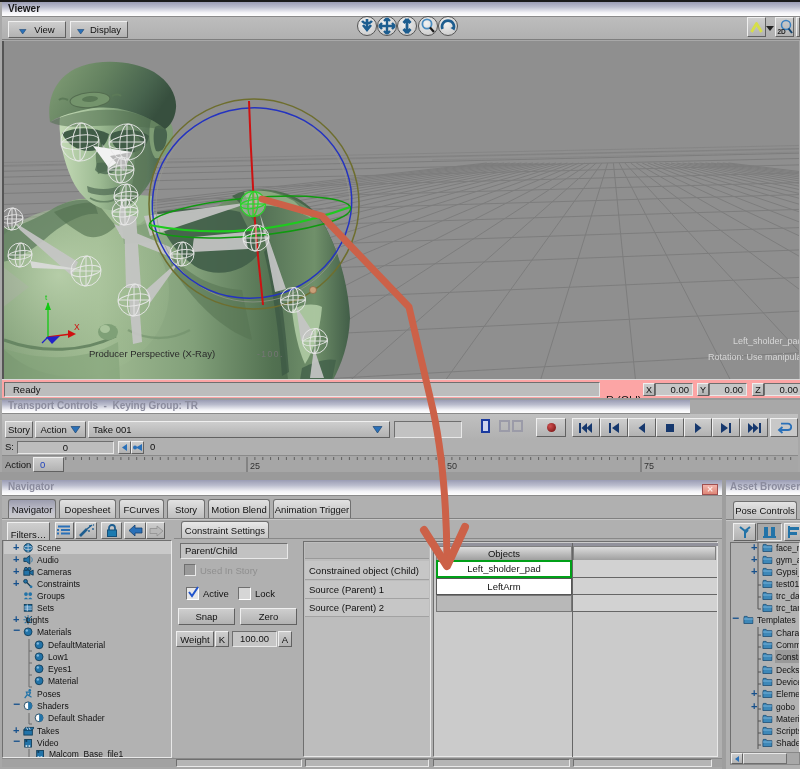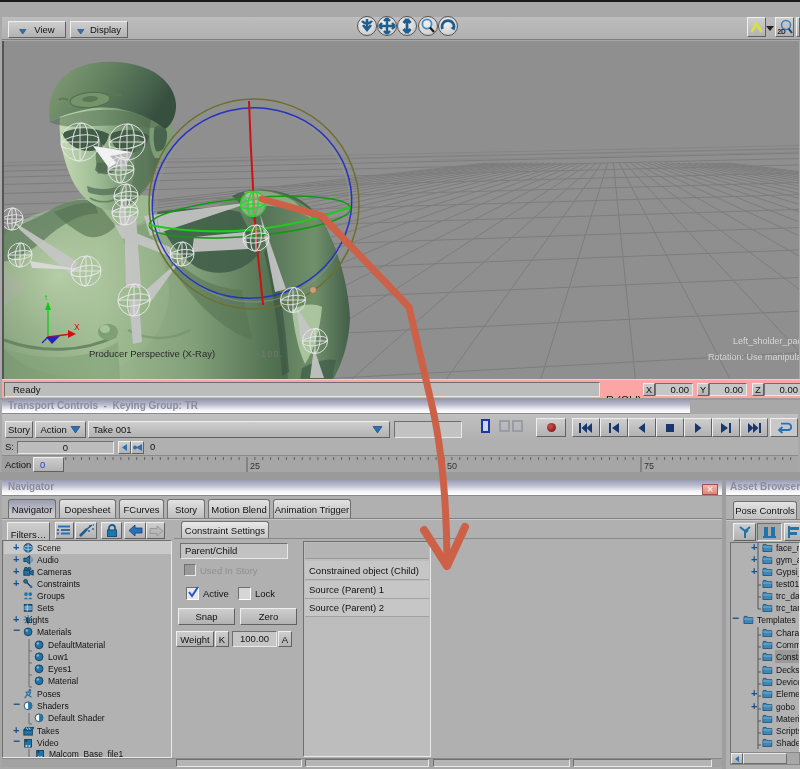--- a/index.html
+++ b/index.html
@@ -9,20 +9,23 @@
 .raised{background:#b6b6b6;border:1px solid;border-color:#e8e8e8 #6f6f6f #6f6f6f #e8e8e8;}
 .sunken{border:1px solid;border-color:#6f6f6f #e8e8e8 #e8e8e8 #6f6f6f;}
 .btn{white-space:nowrap;background:linear-gradient(#cecece,#b2b2b2);border:1px solid;border-color:#efefef #616161 #616161 #efefef;display:flex;align-items:center;justify-content:center;font-size:9.5px;}
 .tab{background:linear-gradient(#e2e2e2,#bcbcbc);border:1px solid #707070;border-bottom:none;border-radius:3px 3px 0 0;display:flex;align-items:center;justify-content:center;font-size:9.5px;white-space:nowrap;overflow:hidden;}
 .tab.active{background:linear-gradient(#9b9cae,#c2c2cc 60%,#cccccc);}
 .treerow{position:absolute;height:12px;line-height:12px;font-size:8.5px;white-space:nowrap;}
 </style></head><body>
 <div id="page">
 
 <div class="abs" style="left:0;top:0;width:800px;height:2px;background:#1a1a1a;"></div>
+<div class="abs titlebar" style="left:2px;top:2px;width:798px;height:15px;">
+  <div class="abs titletext" style="left:6px;top:1px;color:#161616;">Viewer</div>
+</div>
 <div class="abs" style="left:2px;top:17px;width:798px;height:23px;background:linear-gradient(#bdbdbd,#b0b0b0);border-bottom:1px solid #7e7e7e;"></div>
 <div class="abs btn" style="left:8px;top:21px;width:58px;height:17px;">
   <svg width="8" height="7" style="margin-right:7px;margin-top:4px;">
         <path d="M0.5 1.5 L7 1.5 L3.7 6 Z" fill="#2a70b8" stroke="#123a66" stroke-width="0.5"></path>
       </svg>View
 </div>
 <div class="abs btn" style="left:70px;top:21px;width:58px;height:17px;">
   <svg width="8" height="7" style="margin-right:5px;margin-top:4px;">
         <path d="M0.5 1.5 L7 1.5 L3.7 6 Z" fill="#2a70b8" stroke="#123a66" stroke-width="0.5"></path>
       </svg>Display
@@ -840,20 +843,32 @@
   <div class="abs sunken" style="left:58px;top:92px;width:45px;height:16px;background:#c6c6c6;text-align:center;line-height:14px;">100.00</div>
   <div class="abs btn" style="left:104px;top:92px;width:14px;height:16px;">A</div>
 
   <div class="abs sunken" style="left:129px;top:2px;width:128px;height:216px;background:#bdbdbd;">
     <div class="abs" style="left:1px;top:1px;width:124px;height:16px;background:#b4b4b4;border-bottom:1px solid #999;"></div>
     <div class="abs" style="left:1px;top:19px;width:124px;height:19px;background:#c6c6c6;border-bottom:1px solid #a2a2a2;line-height:19px;padding-left:4px;white-space:nowrap;">Constrained object (Child)</div>
     <div class="abs" style="left:1px;top:39px;width:124px;height:18px;background:#c6c6c6;border-bottom:1px solid #a2a2a2;line-height:18px;padding-left:4px;">Source (Parent) 1</div>
     <div class="abs" style="left:1px;top:57px;width:124px;height:18px;background:#c6c6c6;border-bottom:1px solid #a2a2a2;line-height:18px;padding-left:4px;">Source (Parent) 2</div>
   </div>
 
+  <div class="abs sunken" style="left:259px;top:2px;width:285px;height:216px;background:#cbcbcb;">
+    <div class="abs" style="left:1px;top:1px;width:283px;height:3px;background:#92929c;"></div>
+    <div class="abs" style="left:2px;top:4px;width:136px;height:15px;background:linear-gradient(#dcdcdc,#9f9f9f);border:1px solid #808080;text-align:center;line-height:14px;">Objects</div>
+    <div class="abs" style="left:139px;top:4px;width:143px;height:15px;background:linear-gradient(#dcdcdc,#9f9f9f);border:1px solid #808080;"></div>
+    <div class="abs" style="left:2px;top:18px;width:136px;height:18px;background:#fff;border:2px solid #00a018;text-align:center;line-height:14px;">Left_sholder_pad</div>
+    <div class="abs" style="left:2px;top:36px;width:136px;height:17px;background:#fff;border:1px solid #555;text-align:center;line-height:15px;">LeftArm</div>
+    <div class="abs" style="left:2px;top:53px;width:136px;height:17px;background:#b8b8b8;border:1px solid #777;"></div>
+    <div class="abs" style="left:139px;top:18px;width:144px;height:18px;background:#d2d2d2;border-bottom:1px solid #666;"></div>
+    <div class="abs" style="left:139px;top:36px;width:144px;height:17px;background:#d2d2d2;border-bottom:1px solid #666;"></div>
+    <div class="abs" style="left:139px;top:53px;width:144px;height:17px;background:#d2d2d2;border-bottom:1px solid #666;"></div>
+    <div class="abs" style="left:138px;top:1px;width:1px;height:214px;background:#666;"></div>
+  </div>
 </div>
 
 <div class="abs" style="left:2px;top:758px;width:720px;height:9px;background:#a2a2a2;border-top:1px solid #8a8a8a;"></div>
 <div class="abs sunken" style="left:176px;top:759px;width:126px;height:8px;background:#b5b5b5;"></div>
 <div class="abs sunken" style="left:305px;top:759px;width:124px;height:8px;background:#b5b5b5;"></div>
 <div class="abs sunken" style="left:433px;top:759px;width:137px;height:8px;background:#b5b5b5;"></div>
 <div class="abs sunken" style="left:573px;top:759px;width:139px;height:8px;background:#b5b5b5;"></div>
 
 <div class="abs" style="left:722px;top:480px;width:4px;height:289px;background:#9e9e9e;"></div>
 <div class="abs" style="left:726px;top:496px;width:74px;height:273px;background:#b0b0b0;">

